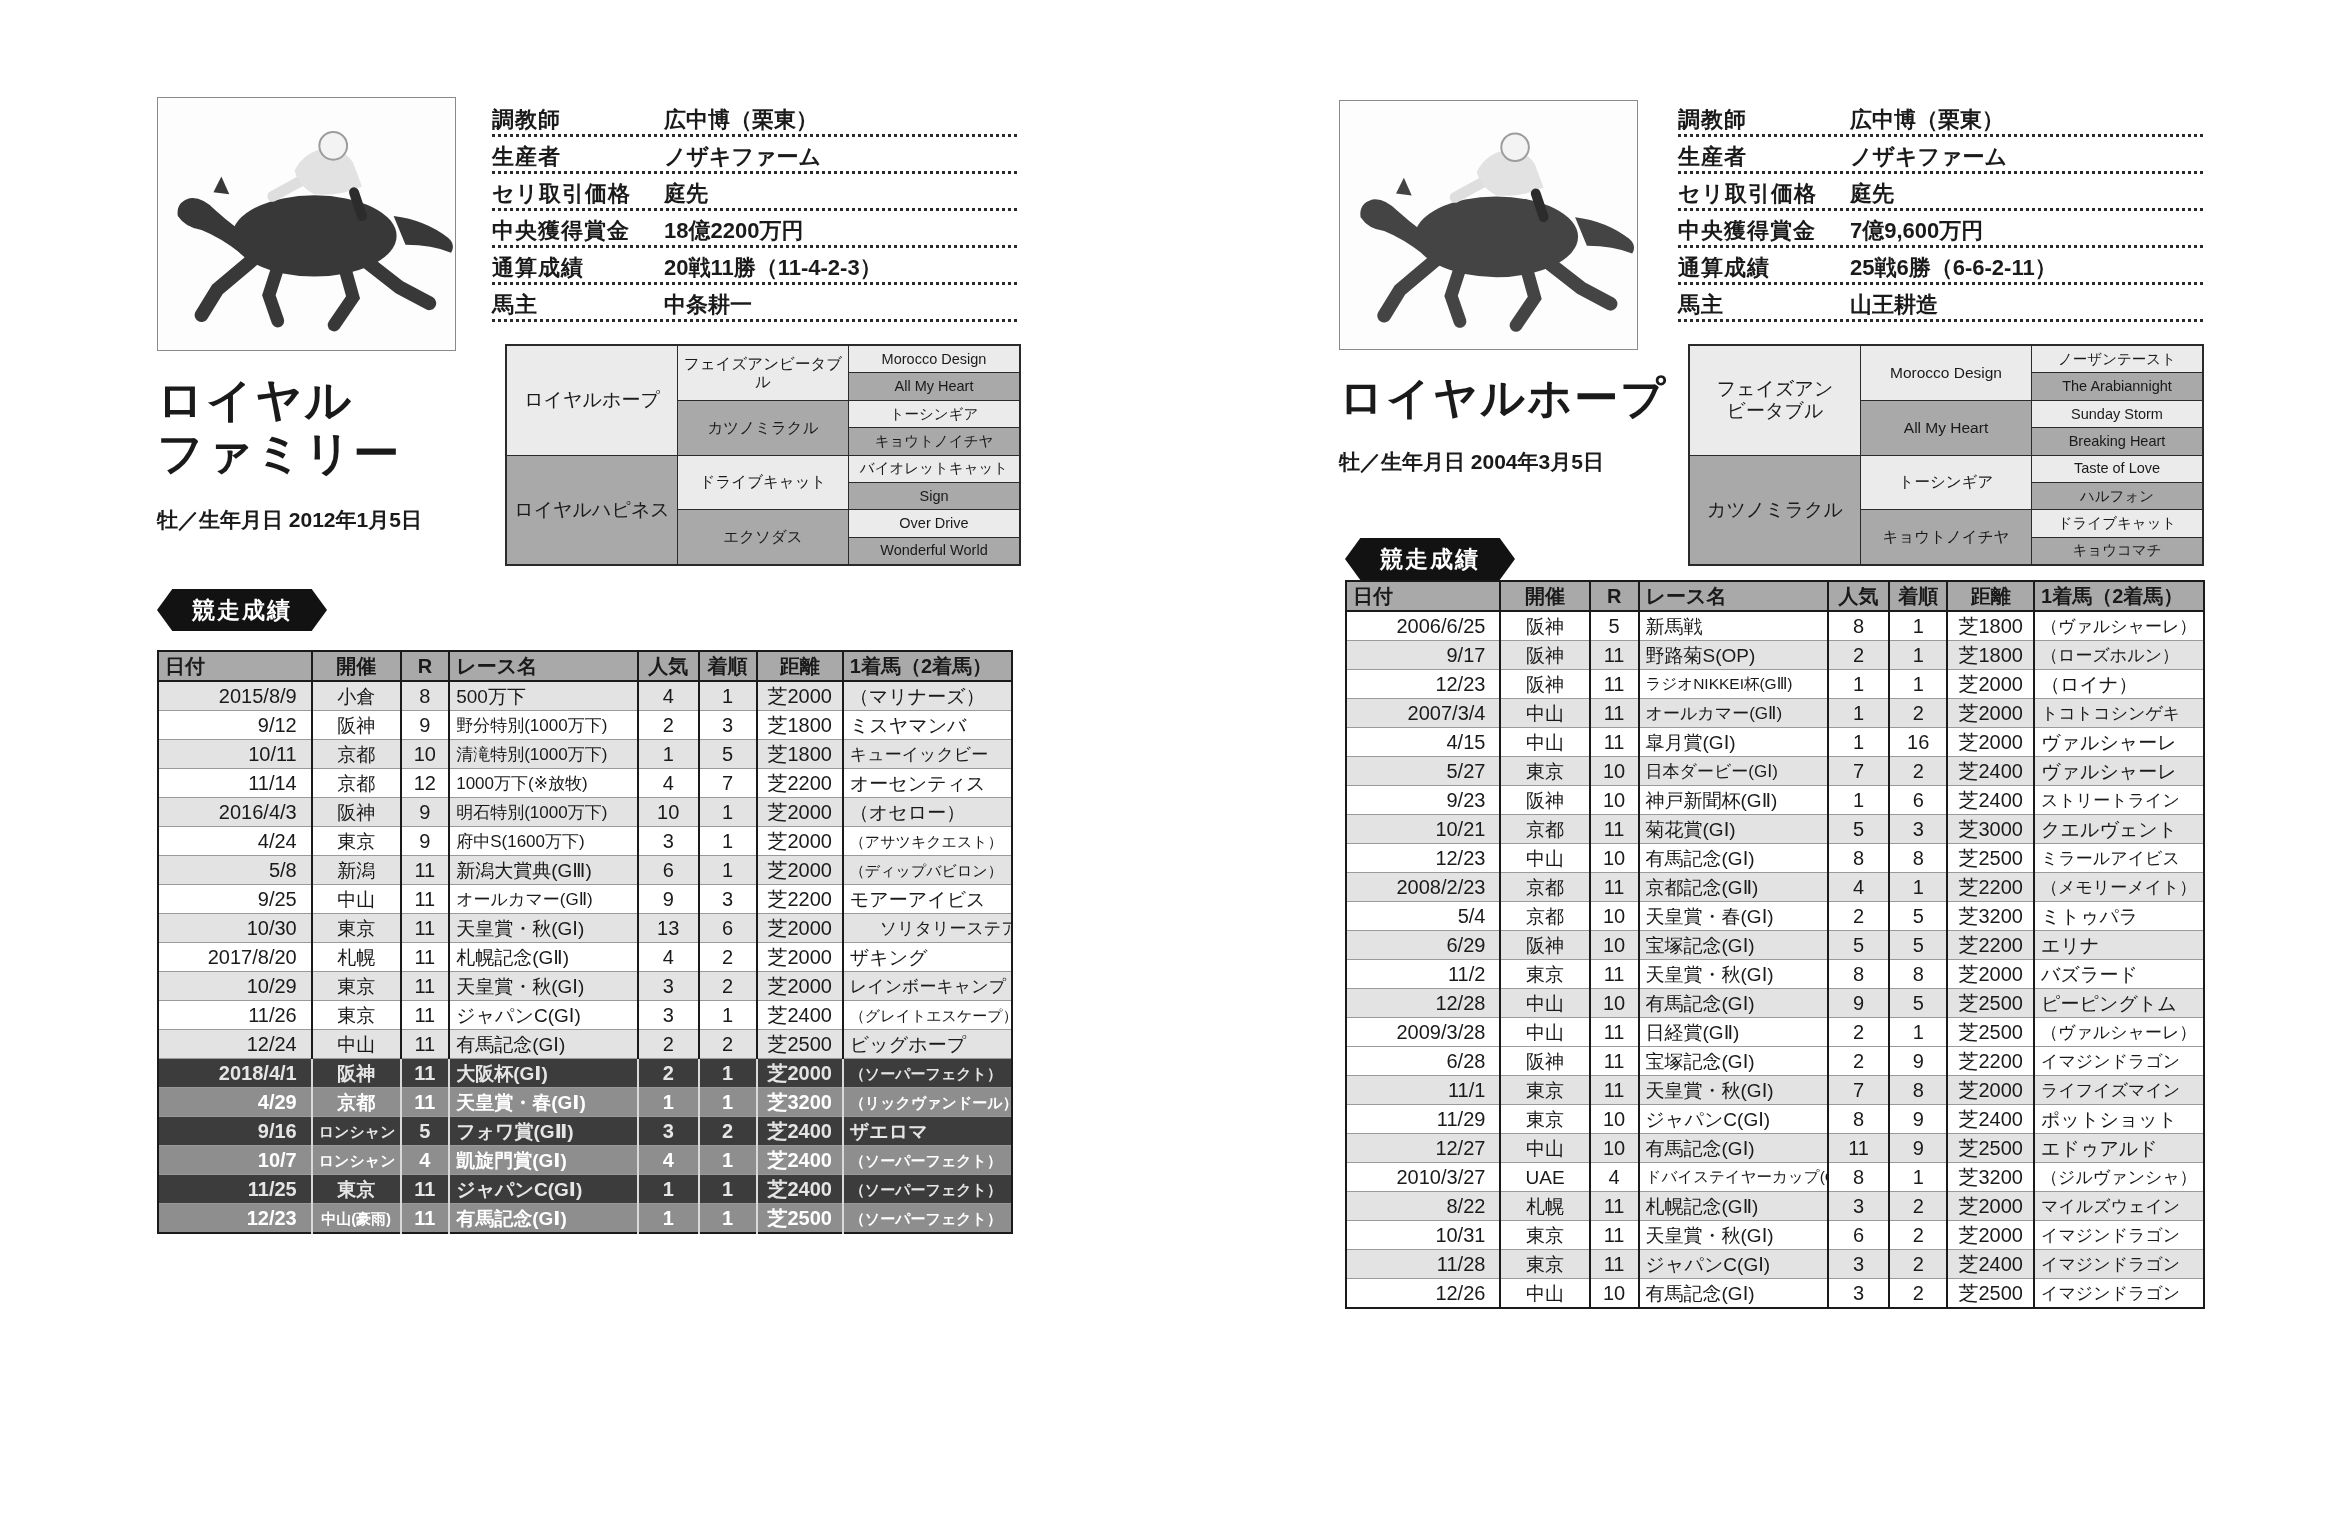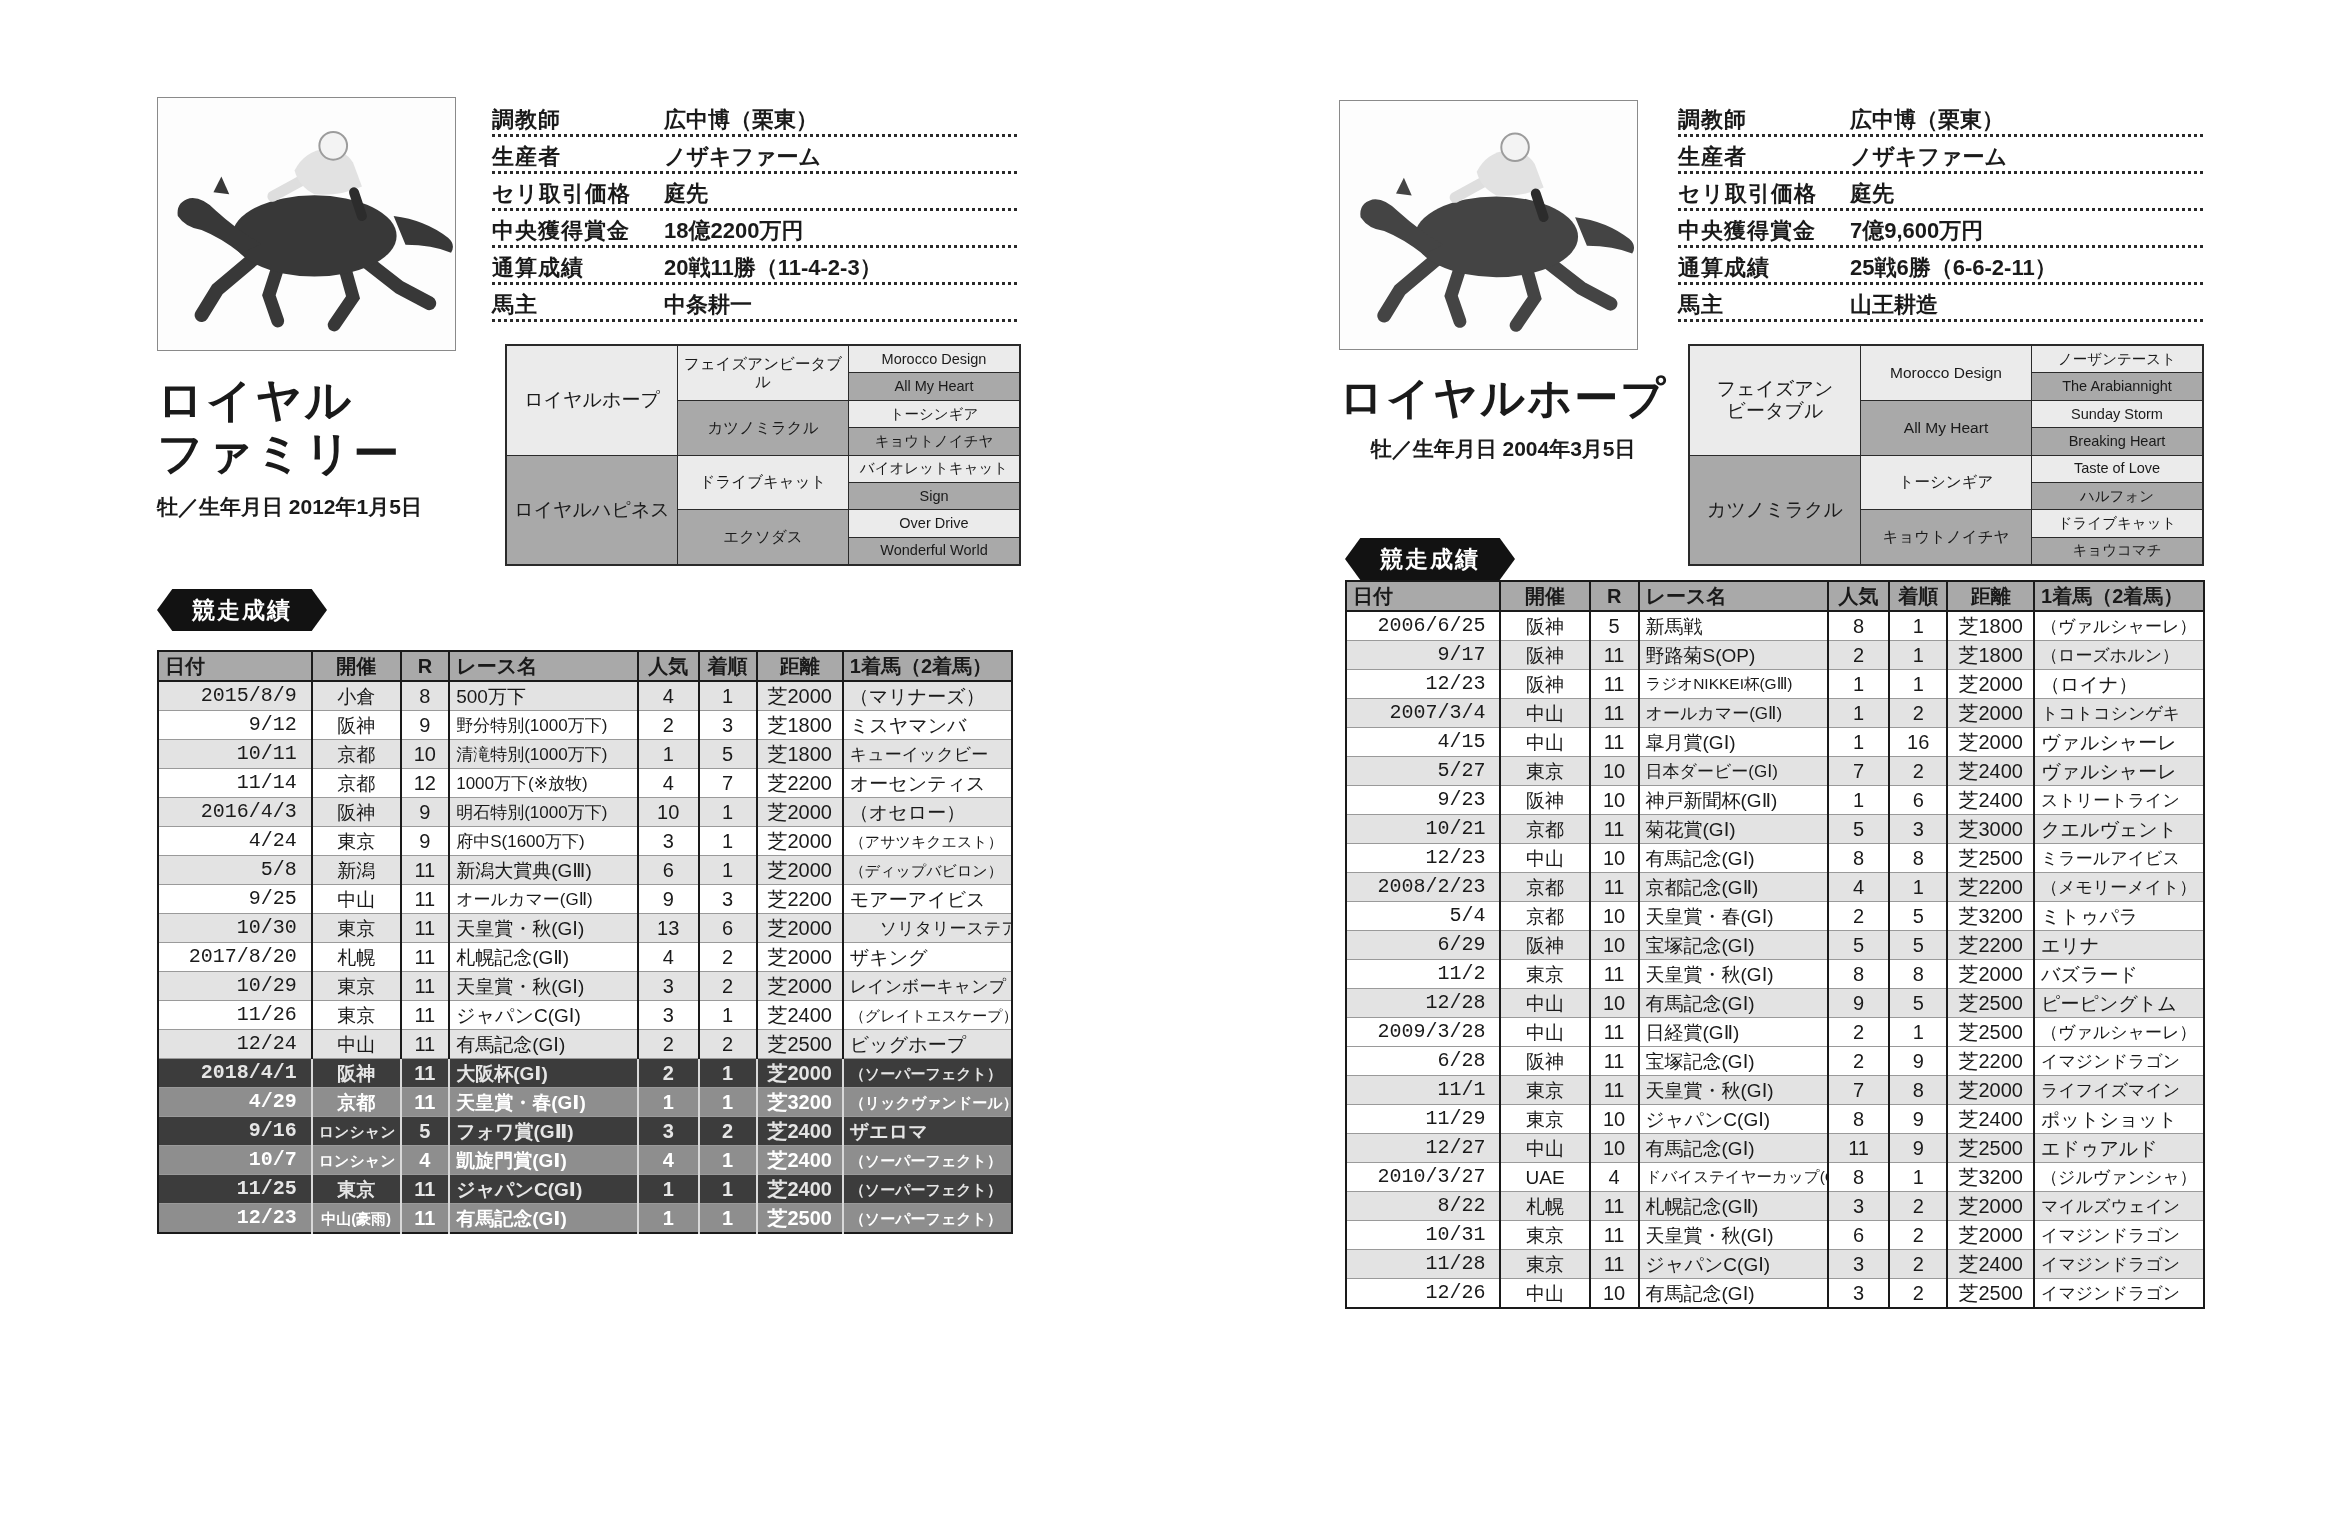--- a/index.html
+++ b/index.html
@@ -9,21 +9,21 @@
   .photo-box svg{width:100%;height:100%;display:block;}
   
   .profile{position:absolute;width:525px;}
   .profile-row{display:flex;align-items:baseline;border-bottom:3px dotted #2a2a2a;padding:5px 0 4px;height:25px;}
   .profile-label{width:172px;font-weight:bold;font-size:22px;letter-spacing:1px;}
   .profile-value{font-weight:bold;font-size:22px;}
   
   .name-block{position:absolute;}
   .name-line{font-weight:bold;font-size:46px;line-height:1.16;letter-spacing:2px;}
   .name-line.single{font-size:44px;}
-  .sex-birth{font-weight:bold;font-size:21px;margin-top:12px;text-align:center;}
+  .sex-birth{font-weight:bold;font-size:21px;margin-top:25px;}
   
   .pedigree{position:absolute;display:grid;grid-template-columns:1fr 1fr 1fr;border:2px solid #2a2a2a;background:#2a2a2a;grid-gap:1px;}
   .ped-cell{display:flex;align-items:center;justify-content:center;text-align:center;white-space:pre-line;line-height:1.15;}
   .tone-light{background:var(--ped-light);}
   .tone-dark{background:var(--ped-dark);}
   .gen1{font-size:19px;}
   .gen2{font-size:15.5px;}
   .gen3{font-size:14.5px;}
   
   .badge{position:absolute;width:170px;height:42px;background:var(--badge-bg);color:#fff;font-weight:bold;
@@ -38,21 +38,21 @@
   .race-table th:first-child,.race-table td:first-child{border-left:none;}
   .race-table tbody tr{border-top:1px solid #9a9a9a;}
   .race-table tbody tr:first-child{border-top:none;}
   .race-table td{font-size:20px;}
   tr.tone-white{background:#fff;}
   tr.tone-gray{background:var(--row-alt);}
   tr.tone-dark{background:var(--row-dark);color:#e5e5e5;font-weight:bold;border-top:2px solid #d9d9d9;}
   tr.tone-mid{background:var(--row-mid);color:#fff;font-weight:bold;border-top:2px solid #d9d9d9;}
   tr.tone-dark td,tr.tone-mid td{border-left-color:#d9d9d9;}
   .al{text-align:left;} .ac{text-align:center;} .ar{text-align:right;}
-  td.c-date{padding-right:14px;font-family:Liberation Mono, monospace;}
+  td.c-date{padding-right:14px;}
 </style>
 </head>
 <body>
 
 <div class="spread">
 
   <div>
     <div class="photo-box" style="left:157px;top:97px;width:297px;height:252px;">
       <svg viewBox="0 0 300 252">
         <path d="M238,118 Q270,122 293,140 Q301,147 296,155 Q277,147 250,147 Z" fill="#383838"></path>

